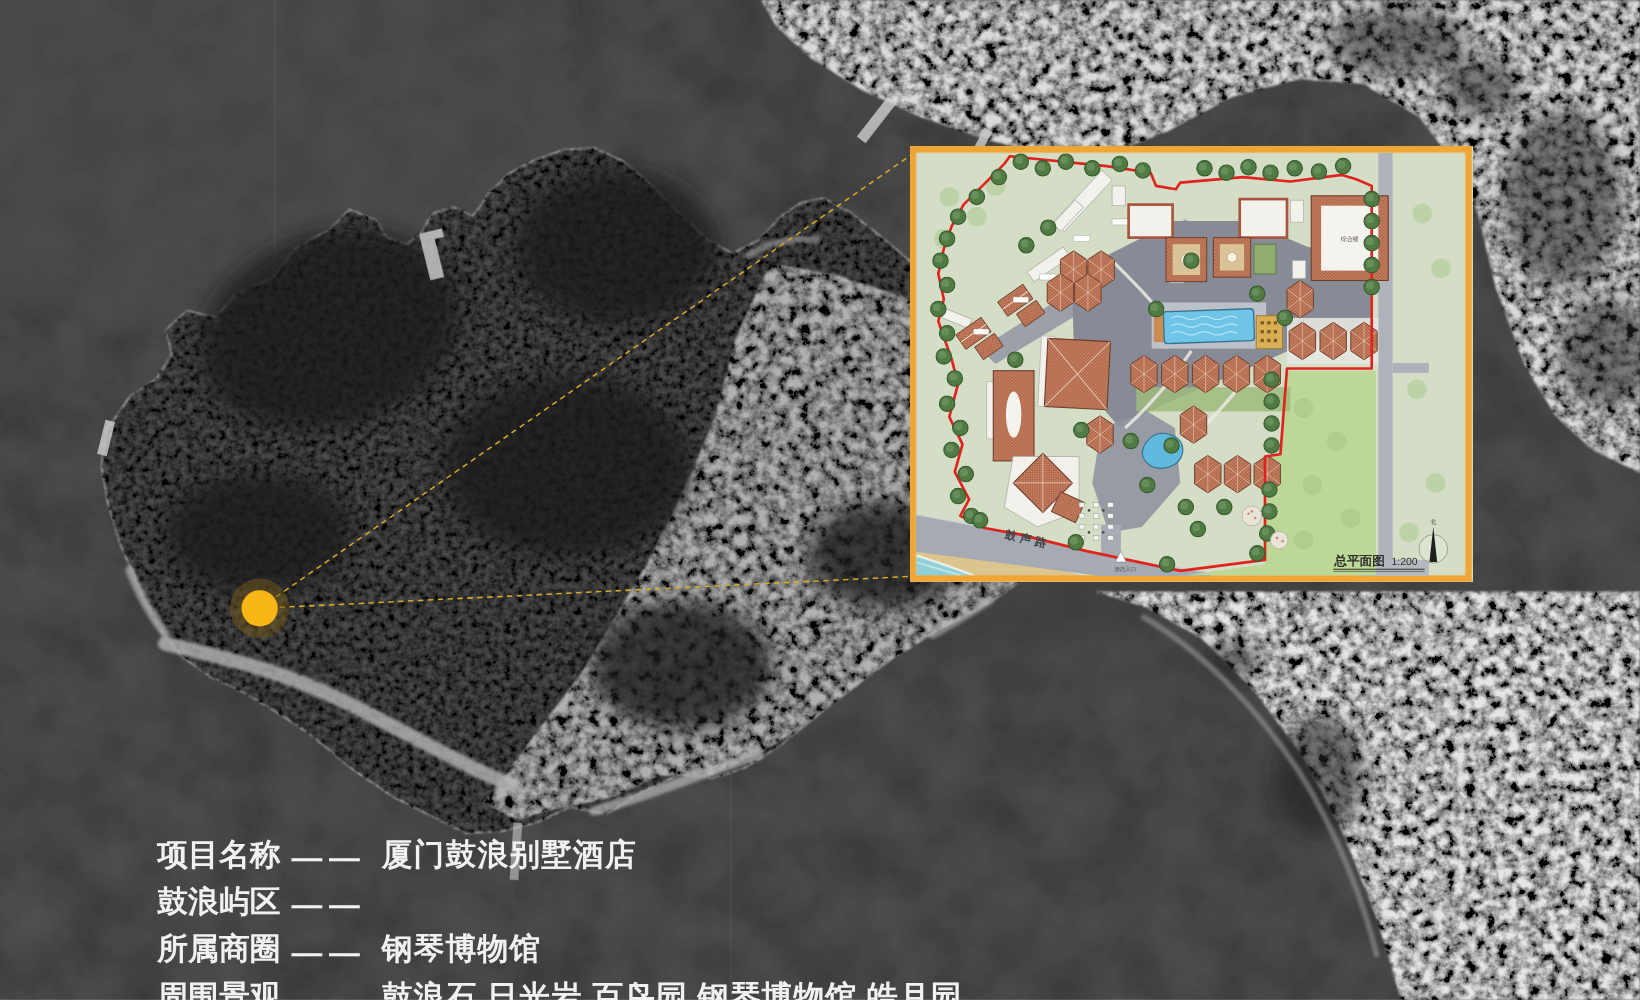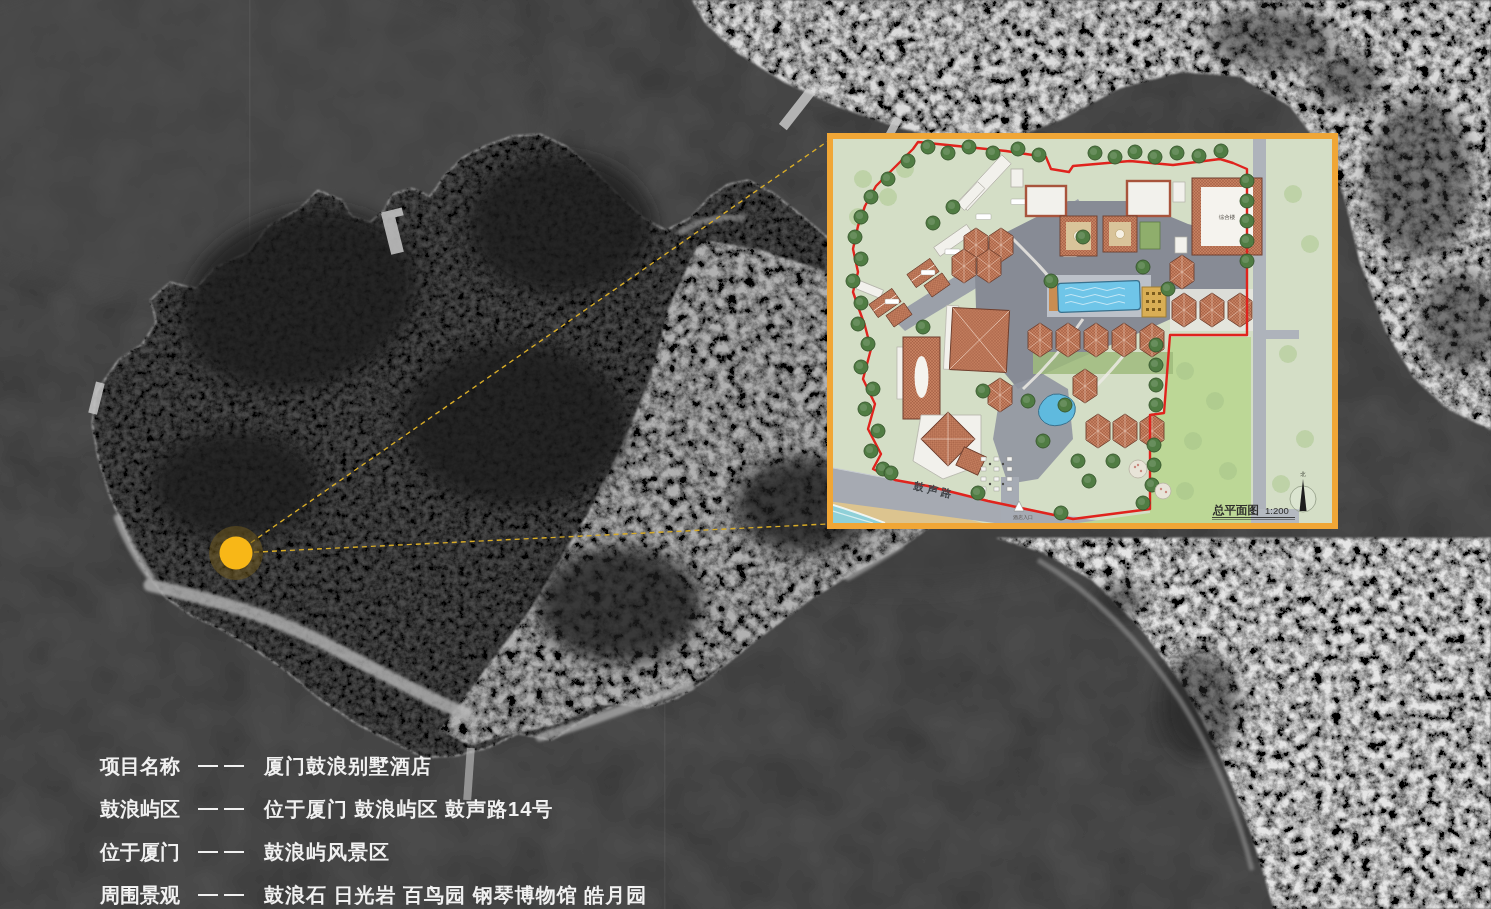--- a/index.html
+++ b/index.html
@@ -6,22 +6,22 @@
   body{width:1491px;height:909px;overflow:hidden;background:#414141;position:relative;
        font-family:"Liberation Sans","DejaVu Sans",sans-serif;}
   #stage{position:absolute;inset:0;width:1491px;height:909px;}
   #basemap{position:absolute;left:0;top:0;z-index:1;}
   
   #inset{position:absolute;left:827px;top:133px;width:499px;height:384px;
          border:6px solid #F0A636;background:#d4dec6;z-index:3;box-sizing:content-box;}
   #inset svg{display:block;}
   
   #info{position:absolute;left:100px;top:753px;z-index:4;color:#f1f1f1;}
-  .info-row{display:flex;align-items:flex-start;height:43px;font-size:20px;font-weight:600;
-            white-space:nowrap;}
+  .info-row{display:flex;align-items:flex-end;height:43px;font-size:28px;font-weight:600;
+            white-space:nowrap;margin-left:43px;}
   .info-label{min-width:88px;}
   .info-dash{margin:0 14px 0 10px;letter-spacing:6px;font-weight:600;}
   .info-value{letter-spacing:1px;}
   text{font-family:"Liberation Sans","DejaVu Sans",sans-serif;}
 </style>
 </head>
 <body>
 
 <div id="stage">
 
@@ -490,26 +490,25 @@
 
 <div id="info">
   <div class="info-row">
     <span class="info-label">项目名称</span>
     <span class="info-dash">——</span>
     <span class="info-value">厦门鼓浪别墅酒店</span>
   </div>
   <div class="info-row">
     <span class="info-label">鼓浪屿区</span>
     <span class="info-dash">——</span>
-    <span class="info-value">位于厦门 鼓浪屿区 鼓声路14号</span>
   </div>
   <div class="info-row">
-    <span class="info-label">位于厦门</span>
+    <span class="info-label">所属商圈</span>
     <span class="info-dash">——</span>
-    <span class="info-value">鼓浪屿风景区</span>
+    <span class="info-value">钢琴博物馆</span>
   </div>
   <div class="info-row">
     <span class="info-label">周围景观</span>
     <span class="info-dash">——</span>
     <span class="info-value">鼓浪石 日光岩 百鸟园 钢琴博物馆 皓月园</span>
   </div>
 </div>
 
 </div>
 

